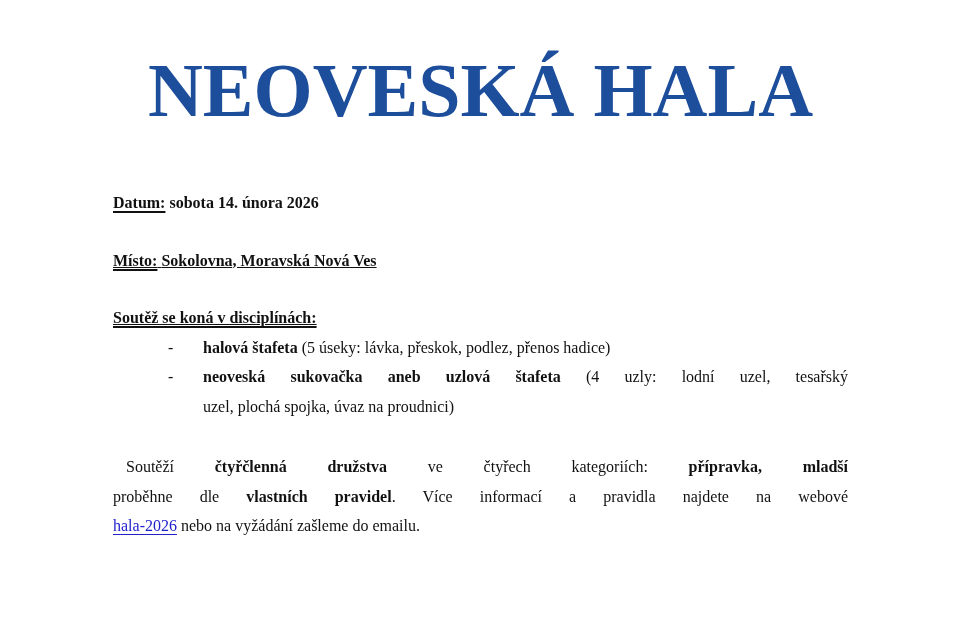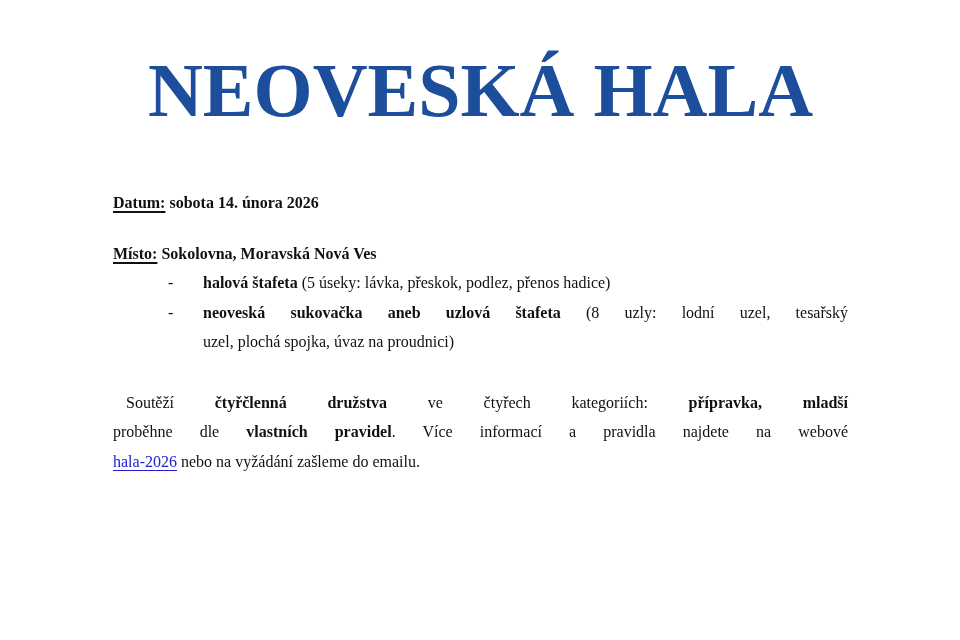--- a/index.html
+++ b/index.html
@@ -36,21 +36,21 @@
   }
   .line {
     font-size: 16px;
     line-height: 29.5px;
   }
   .jl {
     text-align: justify;
     text-align-last: justify;
   }
   .mt-section { margin-top: 60px; }
-  .mt-line { margin-top: 21px; }
+  .mt-line { margin-top: 28px; text-decoration: underline; }
   .mt-para { margin-top: 31px; }
   .mt-para2 { margin-top: 26px; }
   .b { font-weight: bold; }
   .bu {
     font-weight: bold;
     text-decoration: underline;
     text-decoration-thickness: 2px;
     text-underline-offset: 3px;
   }
   .bullet {
@@ -75,25 +75,26 @@
 <body>
 
 <div class="doc">
 
   <h1 class="title">NEOVESKÁ HALA</h1>
 
   <div class="line mt-section"><span class="bu">Datum:</span><span class="b"> </span><span class="b">sobota 14. února 2026</span></div>
 
   <div class="line mt-line"><span class="bu">Místo:</span><span class="b"> </span><span class="b">Sokolovna, Moravská Nová Ves</span></div>
 
+  <div class="line mt-line"><span class="bu">Soutěž se koná v disciplínách:</span></div>
 
   <div class="line bullet"><span class="dash">-</span><span class="b">halová štafeta</span><span> </span><span>(5 úseky: lávka, přeskok, podlez, přenos hadice)</span></div>
 
   <div class="line bullet jl"><span class="dash">-</span><span class="b">neoveská sukovačka aneb uzlová štafeta</span>
-    <span>(8 uzly: lodní uzel, tesařský</span></div>
+    <span>(4 uzly: lodní uzel, tesařský</span></div>
 
   <div class="line hang"><span>uzel, plochá spojka, úvaz na proudnici)</span></div>
 
   <div class="mt-para">
     <div class="line jl indent"><span>Soutěží </span><span class="b">čtyřčlenná družstva</span><span> ve čtyřech kategoriích: </span><span class="b">přípravka, mladší</span></div>
     <div class="line jl"><span>proběhne dle </span><span class="b">vlastních pravidel</span><span>. Více informací a pravidla najdete na webové</span></div>
     <div class="line"><a class="doclink">hala-2026</a><span> nebo na vyžádání zašleme do emailu.</span></div>
   </div>
 
 

